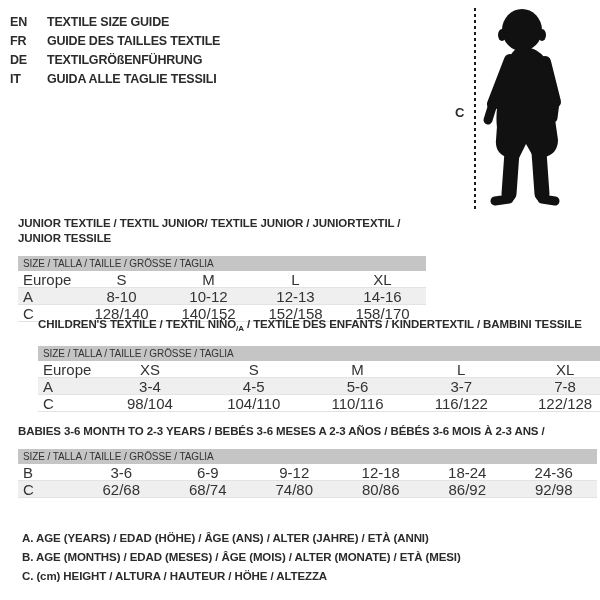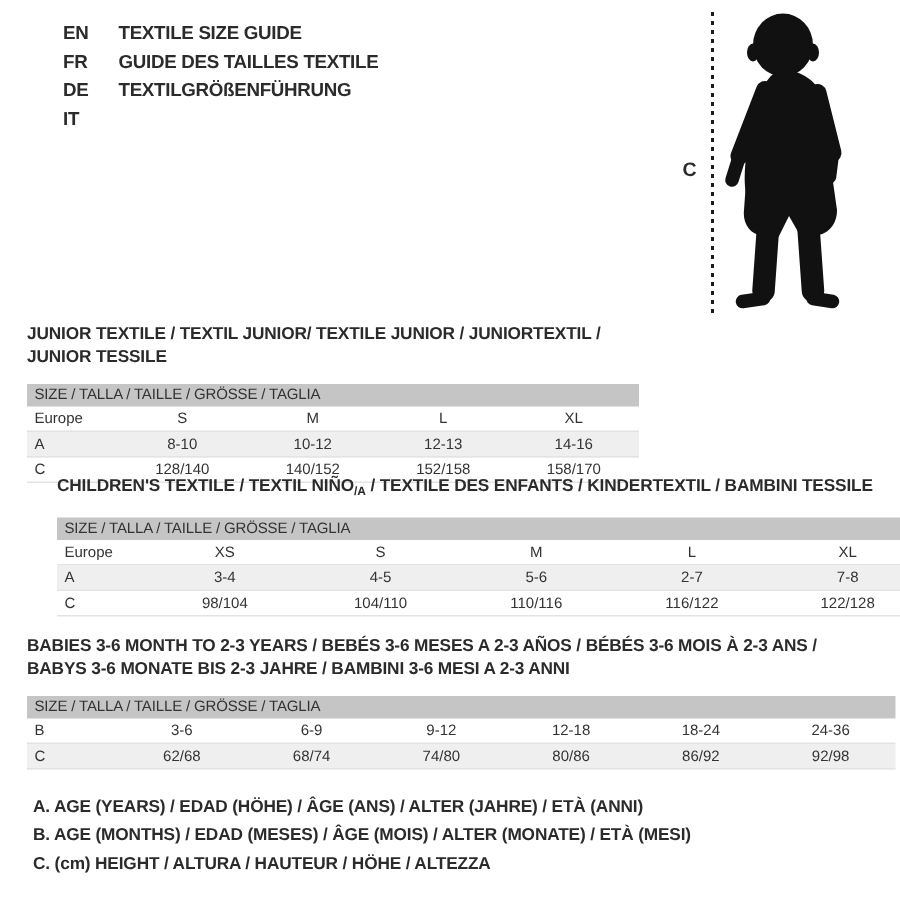--- a/index.html
+++ b/index.html
@@ -2,21 +2,21 @@
 <html style="--band: #c5c5c5; --shade: #efefef;"><head>
 <meta charset="utf-8">
 <style>
   html,body { margin:0; padding:0; }
   body {
     width:600px; height:600px; position:relative; overflow:hidden;
     background:#ffffff;
     font-family:"Liberation Sans", sans-serif;
     color:#333333;
   }
-  .lang-block { position:absolute; left:42px; top:12px; }
+  .lang-block { position:absolute; left:10px; top:12px; }
   .lang-row { display:flex; height:19px; align-items:center;
     font-weight:bold; font-size:12.5px; letter-spacing:-0.2px; color:#2b2b2b; }
   .lang-code { width:37px; }
 
   .figure-label { position:absolute; left:455px; top:105px;
     font-weight:bold; font-size:13px; color:#2b2b2b; }
   .figure-line { position:absolute; left:474px; top:8px; width:2px; height:204px;
     background:repeating-linear-gradient(to bottom, #1a1a1a 0 3px, transparent 3px 6px); }
   .baby-svg { position:absolute; left:482px; top:8px; }
 
@@ -24,21 +24,21 @@
   .tbl.t1 { top:216px; width:408px; }
   .tbl.t2 { top:317px; width:579px;margin-left:20px; }
   .tbl.t3 { top:424px; width:579px; }
 
   .tbl-title { font-weight:bold; font-size:11.5px; letter-spacing:-0.1px;
     color:#2b2b2b; line-height:15px; margin-bottom:10px; }
   .tbl-title .sub { vertical-align:sub; font-size:8px; }
 
   .band { height:15px; background:var(--band, #c5c5c5); font-size:10px;
     line-height:15px; padding-left:5px; color:#333; letter-spacing:-0.1px; }
-  .trow { display:flex; align-items:center; height:16px; font-size:10px;
+  .trow { display:flex; align-items:center; height:16px; font-size:15px;
     border-bottom:1px solid #e3e3e3; }
   .rows .trow:nth-child(2) { background:var(--shade, #efefef); }
   .cell { flex:1; text-align:center; }
   .cell.label { flex:0 0 55px; text-align:left; padding-left:5px; }
 
   .notes { position:absolute; left:22px; top:532px; }
   .note-line { height:19px; font-weight:bold; font-size:11.5px;
     letter-spacing:-0.1px; color:#2b2b2b; }
 </style>
 </head>
@@ -54,20 +54,21 @@
     <div class="lang-row">
       <span class="lang-code">FR</span>
       <span class="lang-title">GUIDE DES TAILLES TEXTILE</span>
     </div>
     <div class="lang-row">
       <span class="lang-code">DE</span>
       <span class="lang-title">TEXTILGRÖßENFÜHRUNG</span>
     </div>
     <div class="lang-row">
       <span class="lang-code">IT</span>
+      <span class="lang-title">GUIDA ALLE TAGLIE TESSILI</span>
     </div>
   </div>
 
   <div class="figure-label">C</div>
   <div class="figure-line"></div>
 
   <svg class="baby-svg" width="92" height="200" viewBox="0 0 92 200" aria-hidden="true">
     <g fill="#111111" stroke="none">
       <ellipse cx="40" cy="22" rx="20" ry="21"></ellipse>
       <ellipse cx="20" cy="27" rx="4" ry="6"></ellipse>
@@ -127,38 +128,37 @@
           <div class="cell">S</div>
           <div class="cell">M</div>
           <div class="cell">L</div>
           <div class="cell">XL</div>
         </div>
         <div class="trow">
           <div class="cell label">A</div>
           <div class="cell">3-4</div>
           <div class="cell">4-5</div>
           <div class="cell">5-6</div>
-          <div class="cell">2-7</div>
+          <div class="cell">3-7</div>
           <div class="cell">7-8</div>
         </div>
         <div class="trow">
           <div class="cell label">C</div>
           <div class="cell">98/104</div>
           <div class="cell">104/110</div>
           <div class="cell">110/116</div>
           <div class="cell">116/122</div>
           <div class="cell">122/128</div>
         </div>
       </div>
   </section>
 
   <section class="tbl t3">
     <div class="tbl-title">
         <div><span>BABIES 3-6 MONTH TO 2-3 YEARS / BEBÉS 3-6 MESES A 2-3 AÑOS / BÉBÉS 3-6 MOIS À 2-3 ANS /</span></div>
-        <div><span>BABYS 3-6 MONATE BIS 2-3 JAHRE / BAMBINI 3-6 MESI A 2-3 ANNI</span></div>
       </div>
     <div class="band">SIZE / TALLA / TAILLE / GRÖSSE / TAGLIA</div>
     <div class="rows">
         <div class="trow">
           <div class="cell label">B</div>
           <div class="cell">3-6</div>
           <div class="cell">6-9</div>
           <div class="cell">9-12</div>
           <div class="cell">12-18</div>
           <div class="cell">18-24</div>

